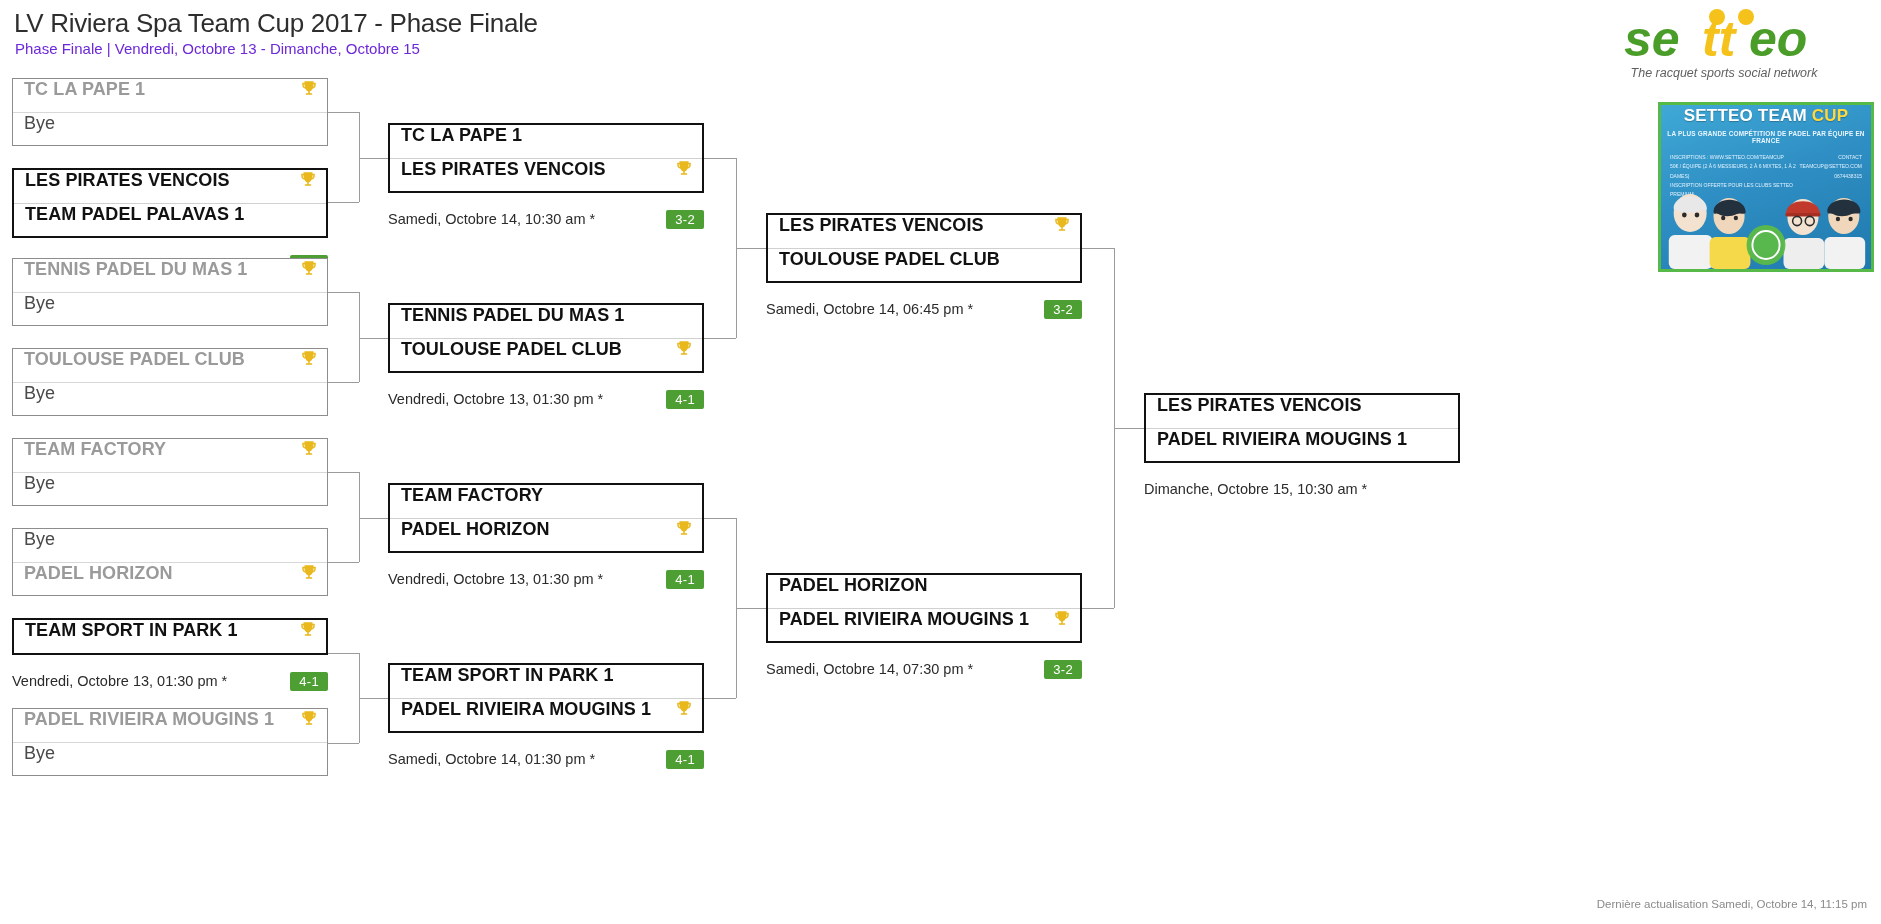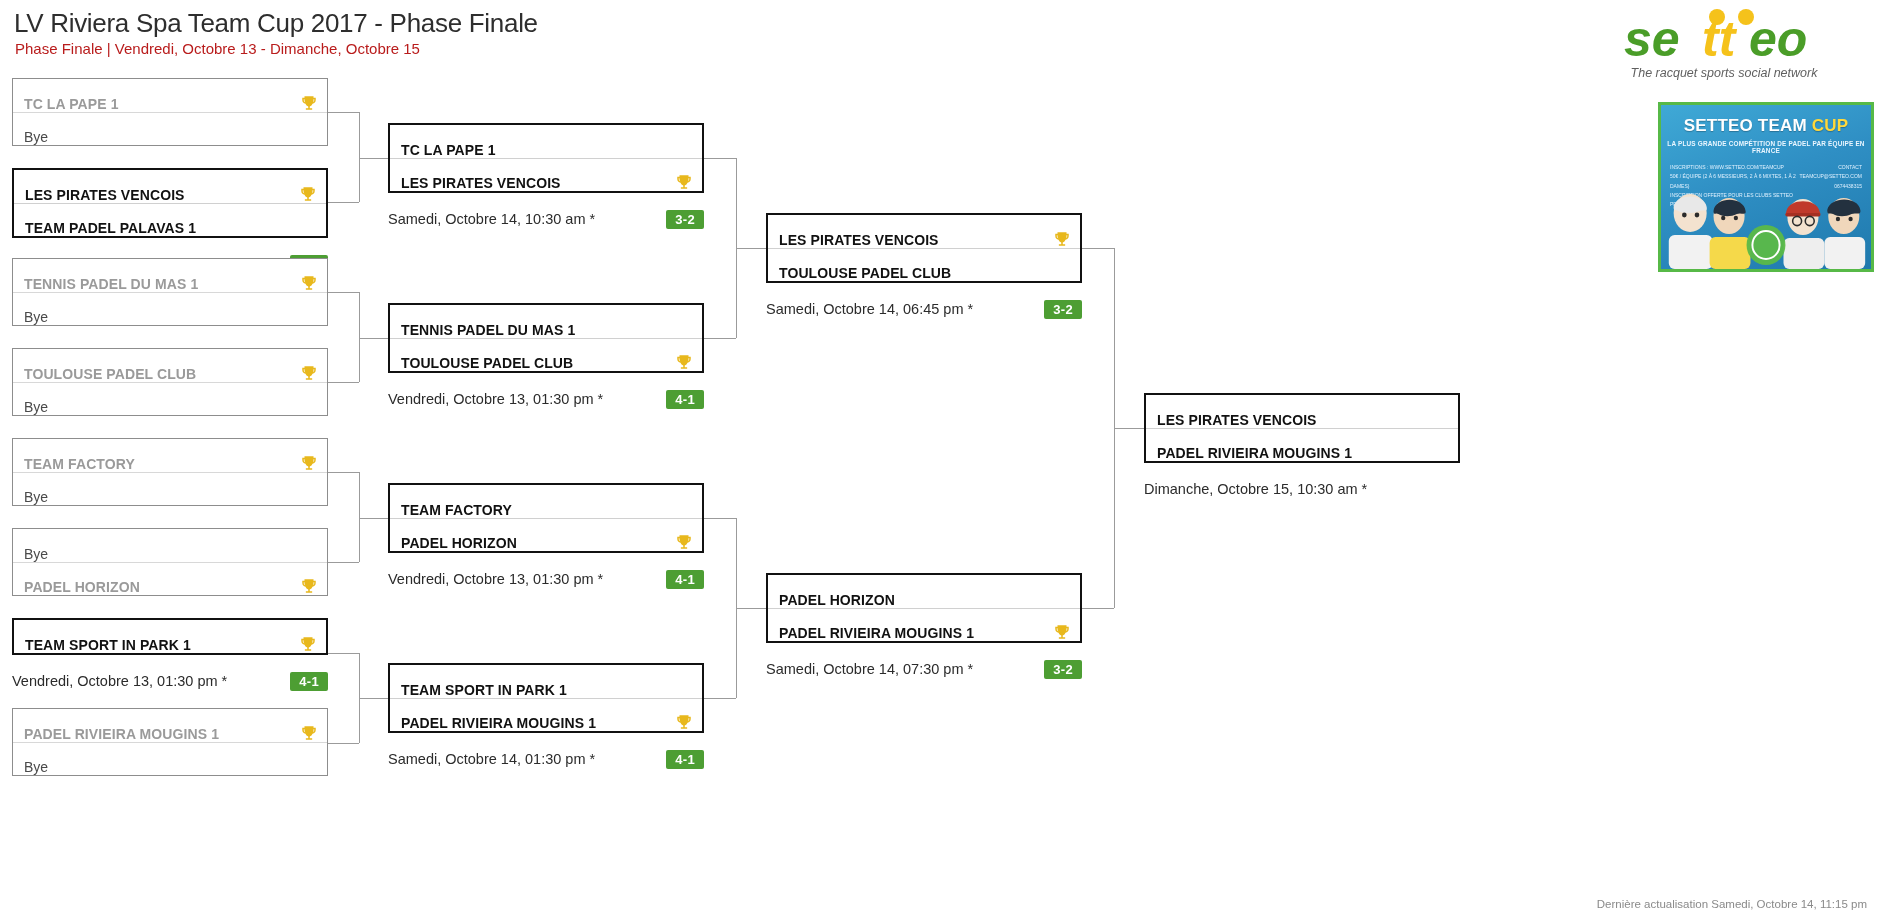--- a/index.html
+++ b/index.html
@@ -12,35 +12,35 @@
   #root { position: relative; width: 1881px; height: 924px; }
 
   
   .page-title {
     position: absolute; left: 14px; top: 8px;
     font-size: 26px; font-weight: normal; color: #2e2e2e;
     letter-spacing: -0.3px; white-space: nowrap;
   }
   .page-subtitle {
     position: absolute; left: 15px; top: 40px;
-    font-size: 15px; color: #b91c1c; white-space: nowrap;
+    font-size: 15px; color: #6d28d9; white-space: nowrap;
   }
 
   
   .match { position: absolute; }
   .match .box {
     border: 1px solid #8d8d8d;
     background: #fff;
     width: 100%;
   }
   .match.played .box { border: 2px solid #111; }
   .slot {
-    display: flex; align-items: flex-end;
+    display: flex; align-items: flex-start;
     height: 33px; padding: 0 9px 0 11px;
-    font-size: 14px; white-space: nowrap; overflow: hidden;
+    font-size: 18px; white-space: nowrap; overflow: hidden;
   }
   .slot + .slot { border-top: 1px solid #d8d8d8; }
   .match.played .slot + .slot { border-top: 1px solid #d0d0d0; }
   .slot .nm { flex: 1 1 auto; overflow: hidden; text-overflow: ellipsis; }
   
   .slot.team .nm { font-weight: bold; letter-spacing: 0.1px; }
   .slot.bye  .nm { font-weight: normal; color: #4a4a4a; }
   .match.bye-match .slot.team .nm { color: #9a9a9a; }
   .match.played .slot.team .nm { color: #111; }
 
@@ -50,21 +50,21 @@
     display: flex; align-items: center;
     margin-top: 16px; height: 20px;
   }
   .foot .date {
     font-size: 14.5px; color: #2b2b2b; white-space: nowrap;
     flex: 1 1 auto;
   }
   .score {
     flex: 0 0 auto;
     background: #4d9e33; color: #fff;
-    font-size: 13px; font-weight: bold;
+    font-size: 13px; font-weight: normal;
     padding: 2px 9px; border-radius: 2px;
     line-height: 15px; letter-spacing: 0.3px;
   }
 
   
   .conn { position: absolute; background: #9b9b9b; }
   .conn.h { height: 1px; }
   .conn.v { width: 1px; }
 
   
@@ -75,21 +75,21 @@
     font-style: italic; margin-top: -2px; white-space: nowrap;
   }
   .poster {
     position: absolute; left: 1658px; top: 102px;
     width: 216px; height: 170px;
     border: 3px solid #57b947;
     background: linear-gradient(160deg,#3fa9d6 0%,#2f8fc4 45%,#1f79ad 100%);
     overflow: hidden;
   }
   .poster .p-title {
-    text-align: center; margin-top: 11px;
+    text-align: center; margin-top: 1px;
     font-size: 17px; font-weight: bold; color: #fff;
     letter-spacing: 0.2px; text-shadow: 0 1px 1px rgba(0,0,0,.25);
   }
   .poster .p-title .cup { color: #ffd83b; }
   .poster .p-sub {
     text-align: center; margin-top: 4px;
     font-size: 6.4px; font-weight: bold; color: #eaf6ff; letter-spacing: 0.2px;
   }
   .poster .p-cols { display: flex; justify-content: space-between; padding: 9px 9px 0 9px; }
   .poster .p-left { font-size: 5px; color: #dff1ff; line-height: 1.85; }

